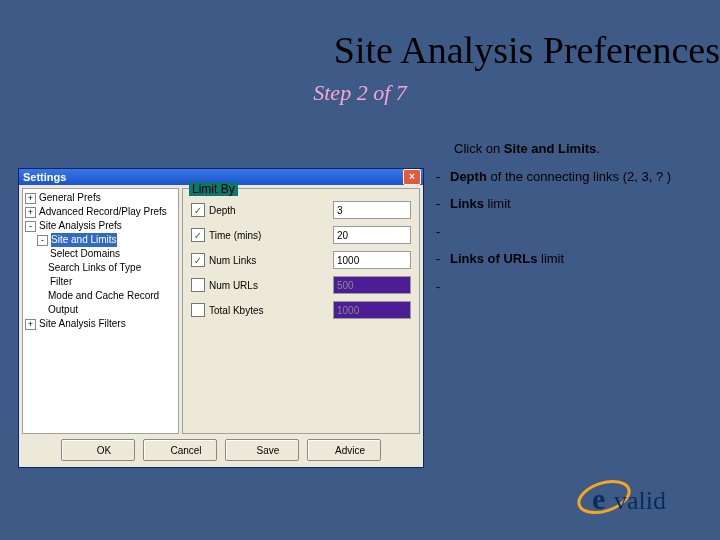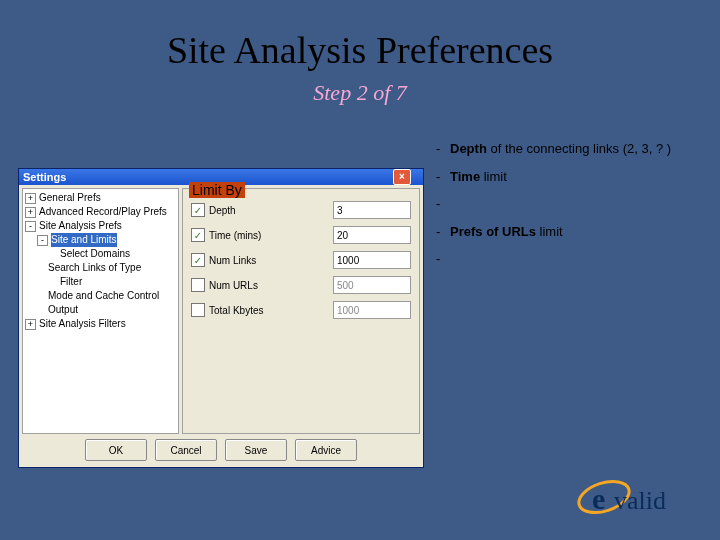--- a/index.html
+++ b/index.html
@@ -1,76 +1,79 @@
 <!DOCTYPE html>
 <html><head>
 <meta charset="utf-8">
 <style>
   html,body{margin:0;padding:0;width:720px;height:540px;background:#3e5b87;font-family:Verdana,Arial,sans-serif;color:#000;}
   .slide{position:relative;width:720px;height:540px;overflow:hidden;}
-  .title{position:absolute;top:28px;left:0;width:100%;text-align:center;font-family:"Times New Roman",serif;font-size:38px;color:#000;}
+  .title{position:absolute;top:28px;left:0;width:100%;text-align:right;font-family:"Times New Roman",serif;font-size:38px;color:#000;}
   .subtitle{position:absolute;top:80px;left:0;width:100%;text-align:center;font-family:"Times New Roman",serif;font-style:italic;font-size:22px;color:#f9a8d4;}
   
   
   .win{position:absolute;left:18px;top:168px;width:404px;height:298px;font-family:Tahoma,Arial,sans-serif;font-size:10px;background:#ece9d8;border:1px solid #0a246a;}
-  .titlebar{height:16px;background:linear-gradient(to bottom,#3a77e6,#1b54cf);display:flex;align-items:center;justify-content:space-between;padding:0 12px 0 4px;color:#fff;font-weight:bold;}
+  .titlebar{height:16px;background:linear-gradient(to bottom,#3a77e6,#1b54cf);display:flex;align-items:center;justify-content:space-between;padding:0 2px 0 4px;color:#fff;font-weight:bold;}
   .titlebar .caption{font-size:11px;}
   .titlebar .close{width:16px;height:14px;background:#e35a3a;border:1px solid #fff;border-radius:2px;display:flex;align-items:center;justify-content:center;font-size:10px;color:#fff;line-height:1;}
   .body{display:flex;height:252px;}
   .tree{width:155px;border:1px solid #a0a0a0;margin:3px;background:#fff;overflow:hidden;padding:2px 0;}
   .tree .node{white-space:nowrap;padding:0 2px;line-height:14px;height:14px;display:flex;align-items:center;}
   .tree .ind1{padding-left:14px;}
-  .tree .ind2{padding-left:26px;}
+  .tree .ind2{padding-left:16px;}
   .tree .box{display:inline-block;width:9px;height:9px;border:1px solid #888;background:#fff;text-align:center;line-height:8px;font-size:9px;margin-right:3px;flex-shrink:0;}
   .tree .sp{display:inline-block;width:11px;flex-shrink:0;}
   .tree .sel{background:#316ac5;color:#fff;}
   .panel{flex:1;margin:3px 3px 3px 0;display:flex;flex-direction:column;}
   .gbox{border:1px solid #a0a0a0;position:relative;padding:10px 8px 8px 8px;flex:1;}
-  .gbox .legend{position:absolute;top:-7px;left:6px;background:#c2410c;padding:0 3px;font-size:14px;}
+  .gbox .legend{position:absolute;top:-7px;left:6px;background:#0f766e;padding:0 3px;font-size:12px;}
   .row{display:flex;align-items:center;height:22px;margin-bottom:3px;}
   .row .cb{width:12px;height:12px;border:1px solid #777;background:#fff;display:flex;align-items:center;justify-content:center;font-size:10px;color:#2a7e2a;margin-right:4px;flex-shrink:0;}
   .row .lbl{flex:1;}
   .row .inp{width:70px;height:16px;border:1px solid #9a9a9a;background:#fff;padding:0 3px;font-size:10px;}
-  .row .inp.dis{background:#ffffff;color:#888;}
+  .row .inp.dis{background:#4c1d95;color:#888;}
   .btns{display:flex;justify-content:center;gap:8px;height:26px;align-items:center;border-top:0;}
-  .btn{width:60px;height:20px;border:1px solid #888;background:#ece9d8;font-size:10px;display:flex;align-items:center;justify-content:center;border-radius:2px;box-shadow:1px 1px 0 #fff inset;}
+  .btn{width:60px;height:20px;border:1px solid #888;background:#ece9d8;font-size:10px;display:flex;align-items:center;justify-content:center;border-radius:2px;box-shadow:1px 1px 0 #fff inset;padding-left:12px;}
   
   
   .rtext{position:absolute;left:454px;top:140px;width:248px;font-size:13px;color:#000;line-height:1.35;}
   .rtext p{margin:0 0 10px 0;}
   .rtext .bold{font-weight:bold;}
   .bul{display:flex;margin:0 0 10px 0;}
   .bul .dash{width:14px;margin-left:-18px;flex-shrink:0;}
   
   
   .logo{position:absolute;right:26px;bottom:18px;width:120px;height:50px;}
   .logo svg{width:100%;height:100%;}
 </style>
 </head>
 <body>
 
 <div class="slide">
   <div class="title">Site Analysis Preferences</div>
   <div class="subtitle">Step 2 of 7</div>
 
   <div class="rtext">
+    <p>
+      <span>Click on </span><span class="bold">Site and Limits</span><span>.</span>
+    </p>
     <div class="bul">
         <span class="dash">-</span>
         <div><span class="bold">Depth</span><span> of the connecting links (2, 3, ? )</span></div>
       </div>
     <div class="bul">
         <span class="dash">-</span>
-        <div><span class="bold">Time</span><span> limit</span></div>
+        <div><span class="bold">Links</span><span> limit</span></div>
       </div>
     <div class="bul">
         <span class="dash">-</span>
       </div>
     <div class="bul">
         <span class="dash">-</span>
-        <div><span class="bold">Prefs of URLs</span><span> limit</span></div>
+        <div><span class="bold">Links of URLs</span><span> limit</span></div>
       </div>
     <div class="bul">
         <span class="dash">-</span>
       </div>
   </div>
 
   <div class="win">
     <div class="titlebar">
       <span class="caption">Settings</span>
       <span class="close">×</span>
@@ -100,21 +103,21 @@
         <div class="node ind1">
             <span class="sp"></span>
             <span>Search Links of Type</span>
           </div>
         <div class="node ind2">
             <span class="sp"></span>
             <span>Filter</span>
           </div>
         <div class="node ind1">
             <span class="sp"></span>
-            <span>Mode and Cache Control</span>
+            <span>Mode and Cache Record</span>
           </div>
         <div class="node ind1">
             <span class="sp"></span>
             <span>Output</span>
           </div>
         <div class="node">
             <span class="box">+</span>
             <span>Site Analysis Filters</span>
           </div>
       </div>

